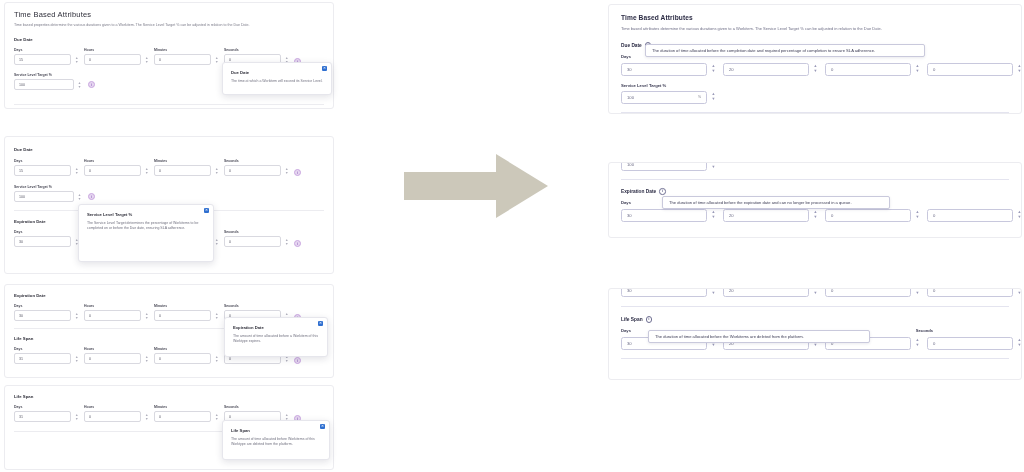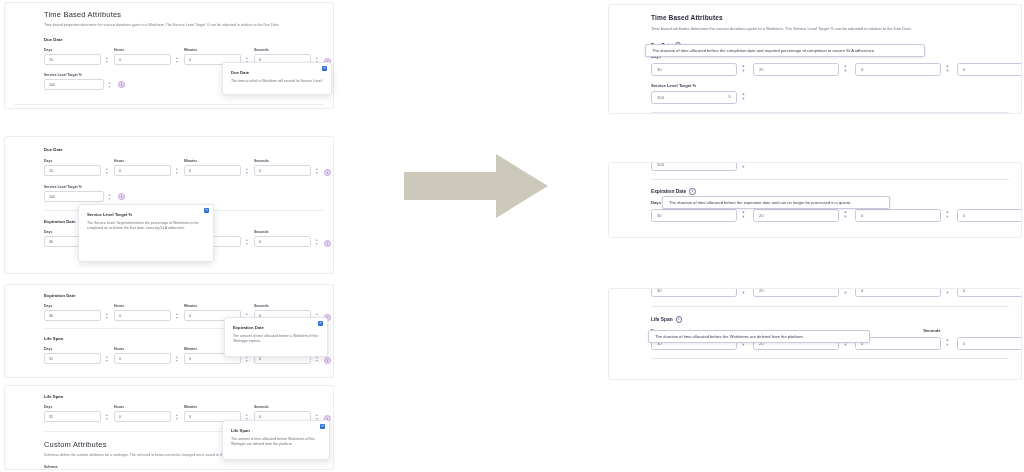--- a/index.html
+++ b/index.html
@@ -11,21 +11,20 @@
   }
   .stage { position: relative; width: 1024px; height: 472px; background: #fff; }
 
   
   .panel {
     position: absolute;
     background: #ffffff;
     border: 1px solid #ececf0;
     border-radius: 3px;
     overflow: hidden;
-    padding-left: 30px;
   }
 
   
   .lp { font-size: 4.2px; color: #3b3b46; }
   .lp .sect-title {
     font-size: 7.5px; font-weight: 400; color: #2f2f3a;
     letter-spacing: .2px;
   }
   .lp .sect-desc { font-size: 3.6px; color: #7a7a88; margin-top: 4px; line-height: 1.5; }
   .lp .grp-label { font-size: 4.3px; font-weight: 700; color: #2f2f3a; }
@@ -512,25 +511,20 @@
                 <i>▴</i>
                 <i>▾</i>
               </div>
           </div>
         </div>
         <div class="info-ico">i</div>
       </div>
 
       <div class="hr" style="margin:9px 0 0 0;"></div>
 
-      <div style="margin-top:8px;">
-        <div class="sect-title">Custom Attributes</div>
-        <div class="sect-desc">Schemas define the custom attributes for a worktype. The selected schema cannot be changed once saved to the worktype.</div>
-        <div class="fld-label" style="margin-top:7px;">Schema</div>
-      </div>
     </div>
   </div>
 
   <div class="pop" style="left:222px; top:420px; width:108px; height:40px;">
     <div class="pop-x">✕</div>
     <div class="pop-title">Life Span</div>
     <div class="pop-body">The amount of time allocated before Workitems of this Worktype are deleted from the platform.</div>
   </div>
 
   <div class="arrow" style="left:404px; top:154px; width:146px; height:64px;">

